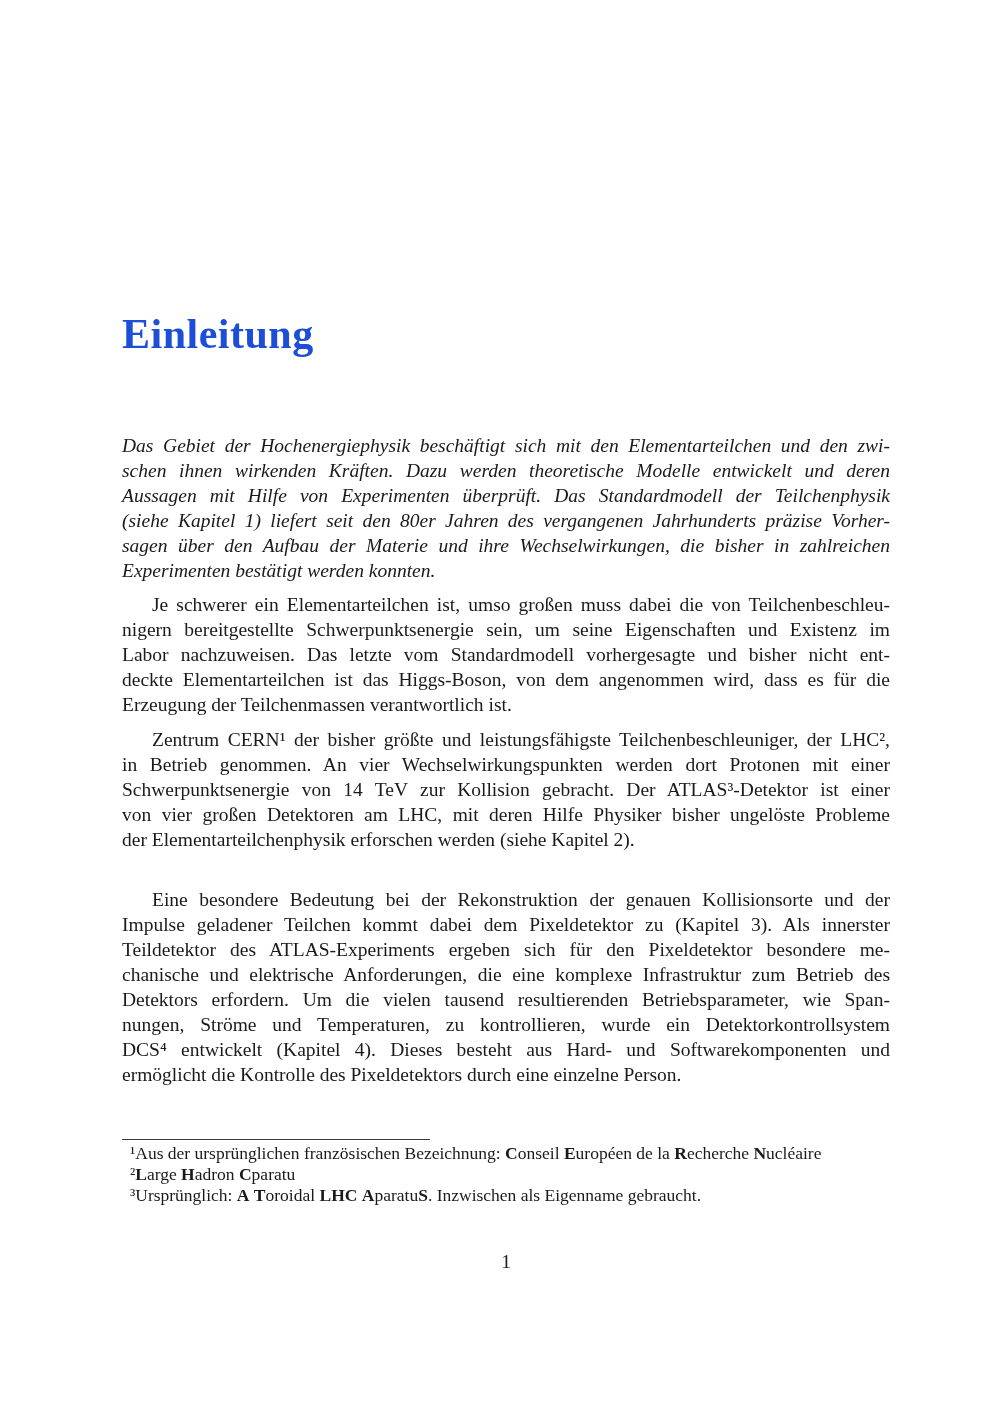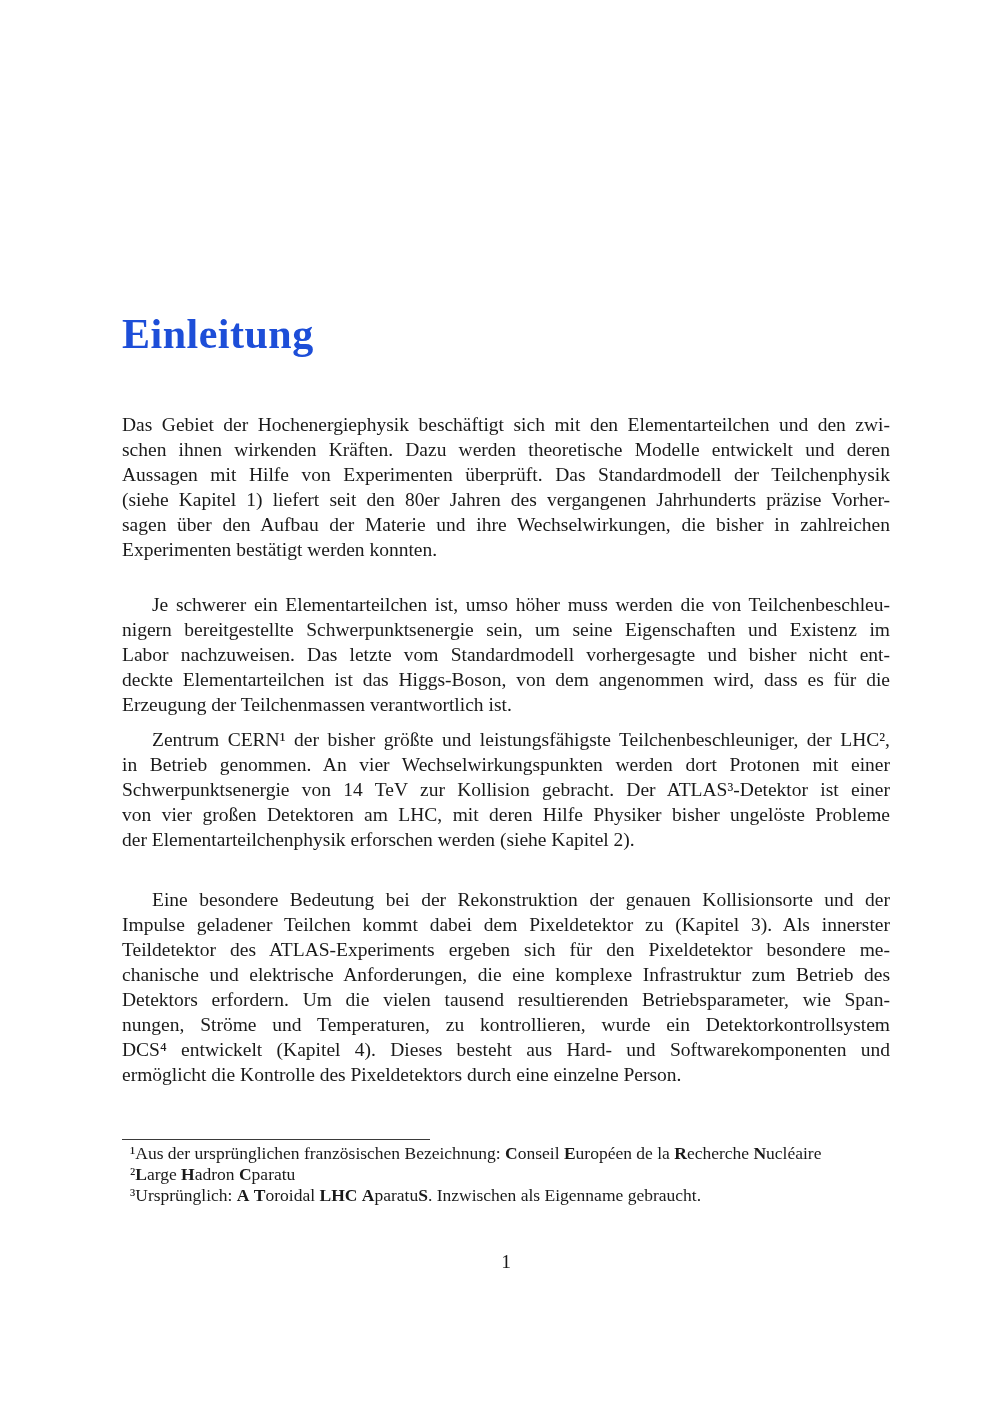--- a/index.html
+++ b/index.html
@@ -31,21 +31,21 @@
     letter-spacing: 0.5px;
     color: #1d4ed8;
   }
   .paragraph {
     position: absolute;
     left: 0;
     width: 768px;
     font-size: 19.5px;
     line-height: 25px;
   }
-  #p1 { top: 412px; }
+  #p1 { top: 433px; font-style: italic; }
   #p2 { top: 592px; }
   #p3 { top: 727px; }
   #p4 { top: 887px; }
   .line {
     text-align: justify;
     text-align-last: justify;
   }
   .paragraph .line:last-child { text-align-last: left; }
   .paragraph.indent .line:first-child { padding-left: 30px; }
   .fn-rule {
@@ -85,21 +85,21 @@
     <div id="paragraphs">
         <div class="paragraph" id="p1">
           <div class="line">Das Gebiet der Hochenergiephysik beschäftigt sich mit den Elementarteilchen und den zwi-</div>
           <div class="line">schen ihnen wirkenden Kräften. Dazu werden theoretische Modelle entwickelt und deren</div>
           <div class="line">Aussagen mit Hilfe von Experimenten überprüft. Das Standardmodell der Teilchenphysik</div>
           <div class="line">(siehe Kapitel 1) liefert seit den 80er Jahren des vergangenen Jahrhunderts präzise Vorher-</div>
           <div class="line">sagen über den Aufbau der Materie und ihre Wechselwirkungen, die bisher in zahlreichen</div>
           <div class="line">Experimenten bestätigt werden konnten.</div>
         </div>
         <div class="paragraph indent" id="p2">
-          <div class="line">Je schwerer ein Elementarteilchen ist, umso höher muss werden die von Teilchenbeschleu-</div>
+          <div class="line">Je schwerer ein Elementarteilchen ist, umso großen muss dabei die von Teilchenbeschleu-</div>
           <div class="line">nigern bereitgestellte Schwerpunktsenergie sein, um seine Eigenschaften und Existenz im</div>
           <div class="line">Labor nachzuweisen. Das letzte vom Standardmodell vorhergesagte und bisher nicht ent-</div>
           <div class="line">deckte Elementarteilchen ist das Higgs-Boson, von dem angenommen wird, dass es für die</div>
           <div class="line">Erzeugung der Teilchenmassen verantwortlich ist.</div>
         </div>
         <div class="paragraph indent" id="p3">
           <div class="line">Zentrum CERN¹ der bisher größte und leistungsfähigste Teilchenbeschleuniger, der LHC²,</div>
           <div class="line">in Betrieb genommen. An vier Wechselwirkungspunkten werden dort Protonen mit einer</div>
           <div class="line">Schwerpunktsenergie von 14 TeV zur Kollision gebracht. Der ATLAS³-Detektor ist einer</div>
           <div class="line">von vier großen Detektoren am LHC, mit deren Hilfe Physiker bisher ungelöste Probleme</div>

